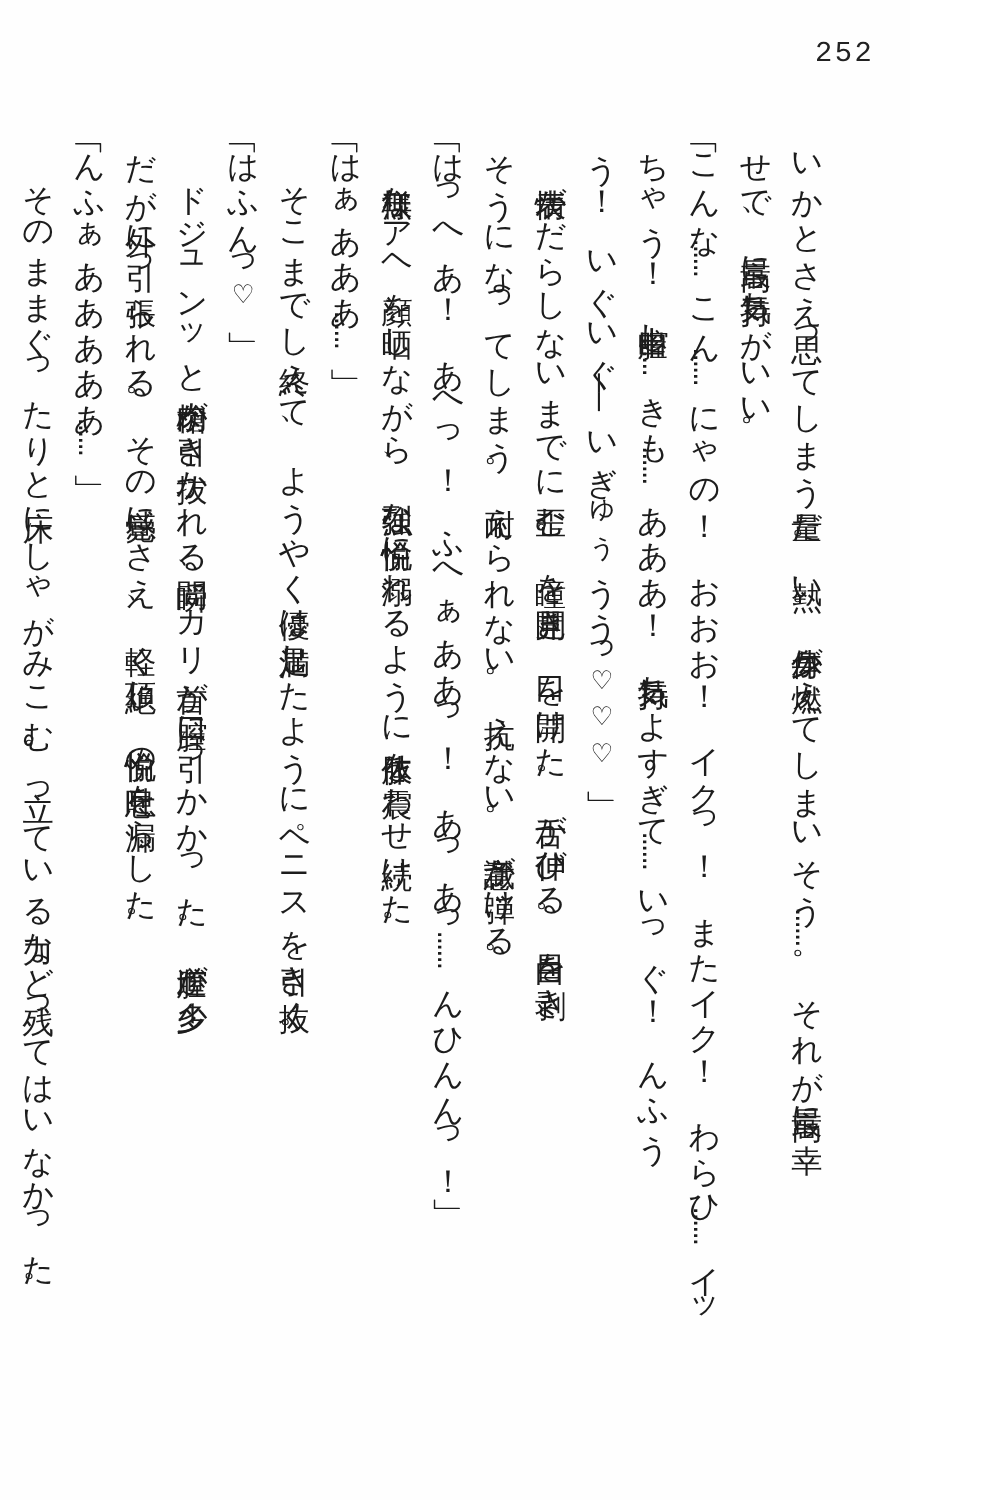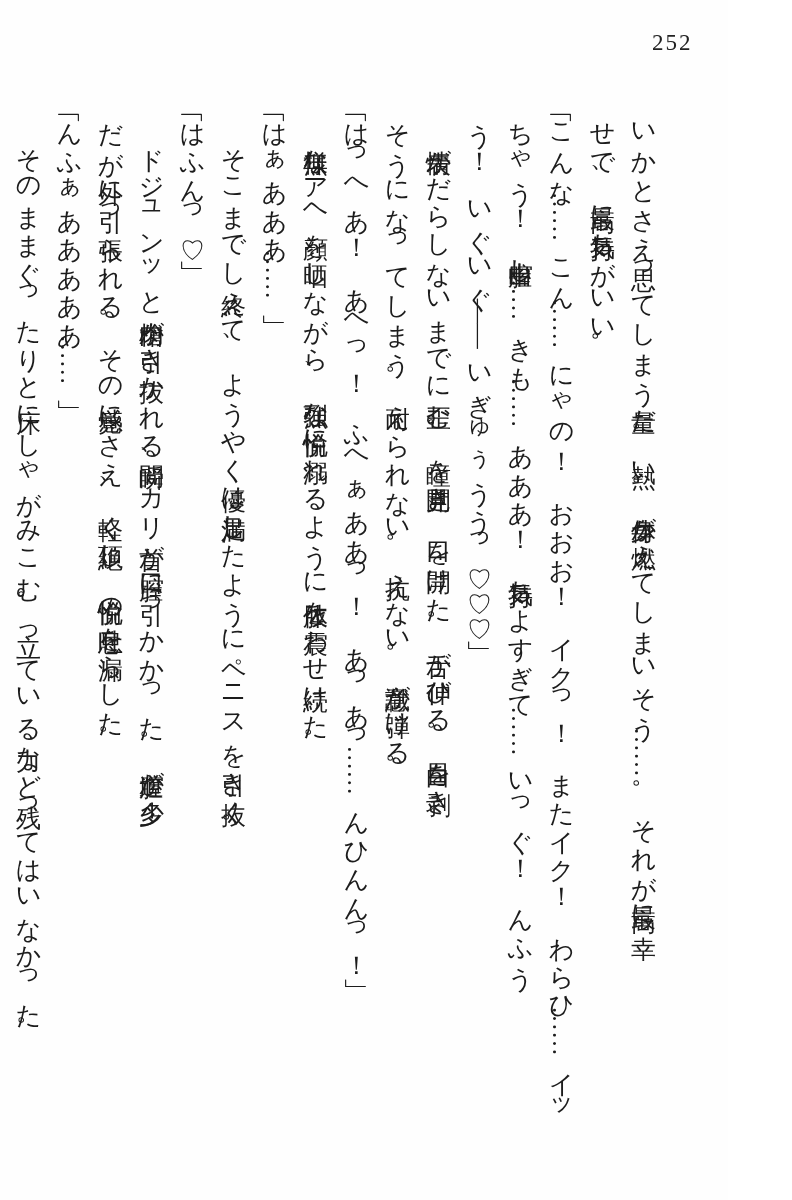--- a/index.html
+++ b/index.html
@@ -6,21 +6,21 @@
     margin: 0;
     padding: 0;
     background: #ffffff;
   }
   .page {
     position: relative;
     width: 728px;
     height: 1200px;
     background: #fefefe;
     overflow: hidden;
-    font-family: Liberation Serif, serif;
+    font-family: Liberation Mono, monospace;
     color: #1c1c1c;
   }
   .page-number {
     position: absolute;
     top: 30px;
     left: 652px;
     font-size: 23px;
     letter-spacing: 2px;
     color: #222222;
   }

